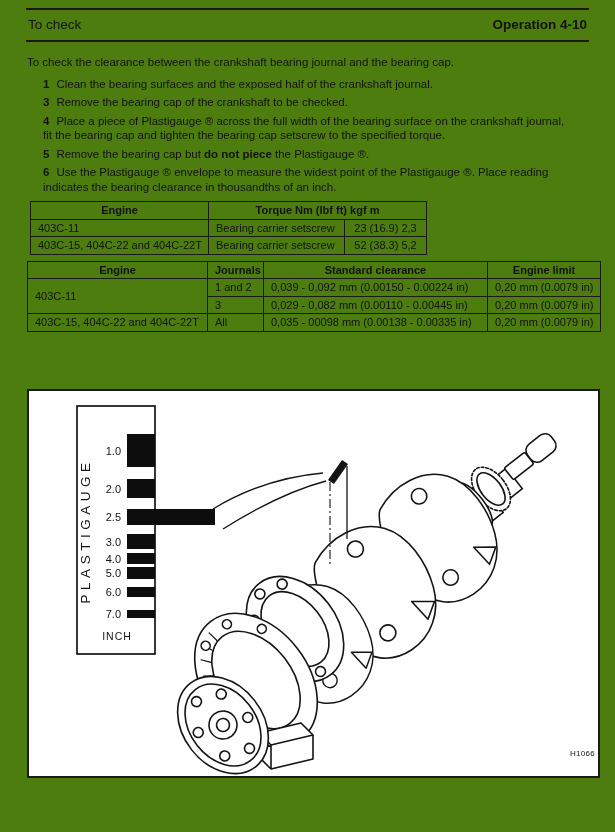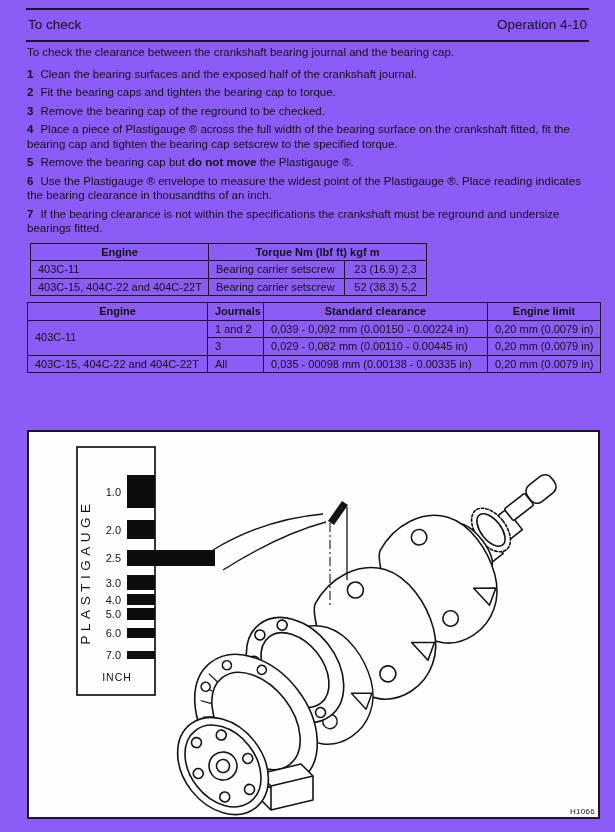--- a/index.html
+++ b/index.html
@@ -1,66 +1,64 @@
 <!DOCTYPE html>
 <html><head>
 <meta charset="utf-8">
 <style>
   html,body{margin:0;padding:0;background:#e8e8e8;}
   .page{
-    position:relative;width:615px;height:832px;background:#8b5cf6;
+    position:relative;width:615px;height:832px;background:#4d7c0f;
     font-family:"Liberation Sans","DejaVu Sans",sans-serif;color:#131313;
     overflow:hidden;margin:0 auto;
   }
   .rule{height:2px;background:#1a1a1a;margin:0 26px;}
   .rule.top{margin-top:8px;}
   .hdr-row{display:flex;justify-content:space-between;align-items:center;
     margin:0 26px;padding:7px 2px 8px 2px;font-size:13.5px;}
   .hdr-left{font-weight:normal;}
-  .hdr-right{font-weight:normal;text-align:right;}
+  .hdr-right{font-weight:bold;text-align:right;}
   .content{margin:0 27px;font-size:11.5px;line-height:14.5px;}
-  .intro{margin:3px 0 7px 0;}
-  p.step{margin:4px 0;}
+  .intro{margin:13px 0 7px 0;}
+  p.step{margin:4px 16px;}
   p.step .num{margin-right:7px;font-weight:bold;}
   table{border-collapse:collapse;font-size:11px;color:#131313;table-layout:fixed;}
   th,td{border:1.4px solid #1a1a1a;padding:1px 7px;height:14.5px;overflow:hidden;white-space:nowrap;}
   th{text-align:center;font-weight:bold;}
   #torque-table{width:396px;margin:7px 0 0 3px;}
   #torque-table td.val{text-align:center;padding:1px 6px;}
   #clearance-table{width:573px;margin-top:6px;}
   .figure{
     position:relative;margin:57px 27px 0 27px;width:569px;height:385px;
     border:2px solid #1a1a1a;background:#fefefe;
   }
   .figure svg{display:block;}
-  .figcode{position:absolute;right:3px;bottom:1px;font-size:8px;letter-spacing:.3px;color:#131313;}
+  .figcode{position:absolute;right:3px;bottom:18px;font-size:8px;letter-spacing:.3px;color:#131313;}
 </style>
 </head>
 <body>
 
 <div class="page">
 
   <div class="rule top"></div>
   <div class="hdr-row">
     <span class="hdr-left">To check</span>
     <span class="hdr-right">Operation 4-10</span>
   </div>
   <div class="rule"></div>
 
   <div class="content">
     <p class="intro">To check the clearance between the crankshaft bearing journal and the bearing cap.</p>
 
     <div>
         <p class="step"><span class="num">1</span><span>Clean the bearing surfaces and the exposed half of the crankshaft journal.</span></p>
-        <p class="step"><span class="num">2</span><span>Fit the bearing caps and tighten the bearing cap to torque.</span></p>
-        <p class="step"><span class="num">3</span><span>Remove the bearing cap of the reground to be checked.</span></p>
-        <p class="step"><span class="num">4</span><span>Place a piece of Plastigauge ® across the full width of the bearing surface on the crankshaft fitted, fit the bearing cap and tighten the bearing cap setscrew to the specified torque.</span></p>
-        <p class="step"><span class="num">5</span><span>Remove the bearing cap but </span><b>do not move</b><span> the Plastigauge ®.</span></p>
+        <p class="step"><span class="num">3</span><span>Remove the bearing cap of the crankshaft to be checked.</span></p>
+        <p class="step"><span class="num">4</span><span>Place a piece of Plastigauge ® across the full width of the bearing surface on the crankshaft journal, fit the bearing cap and tighten the bearing cap setscrew to the specified torque.</span></p>
+        <p class="step"><span class="num">5</span><span>Remove the bearing cap but </span><b>do not piece</b><span> the Plastigauge ®.</span></p>
         <p class="step"><span class="num">6</span><span>Use the Plastigauge ® envelope to measure the widest point of the Plastigauge ®. Place reading indicates the bearing clearance in thousandths of an inch.</span></p>
-        <p class="step"><span class="num">7</span><span>If the bearing clearance is not within the specifications the crankshaft must be reground and undersize bearings fitted.</span></p>
       </div>
 
     <table id="torque-table">
       <colgroup>
           <col style="width:178px">
           <col style="width:136px">
           <col style="width:82px">
         </colgroup>
       <thead>
           <tr>

